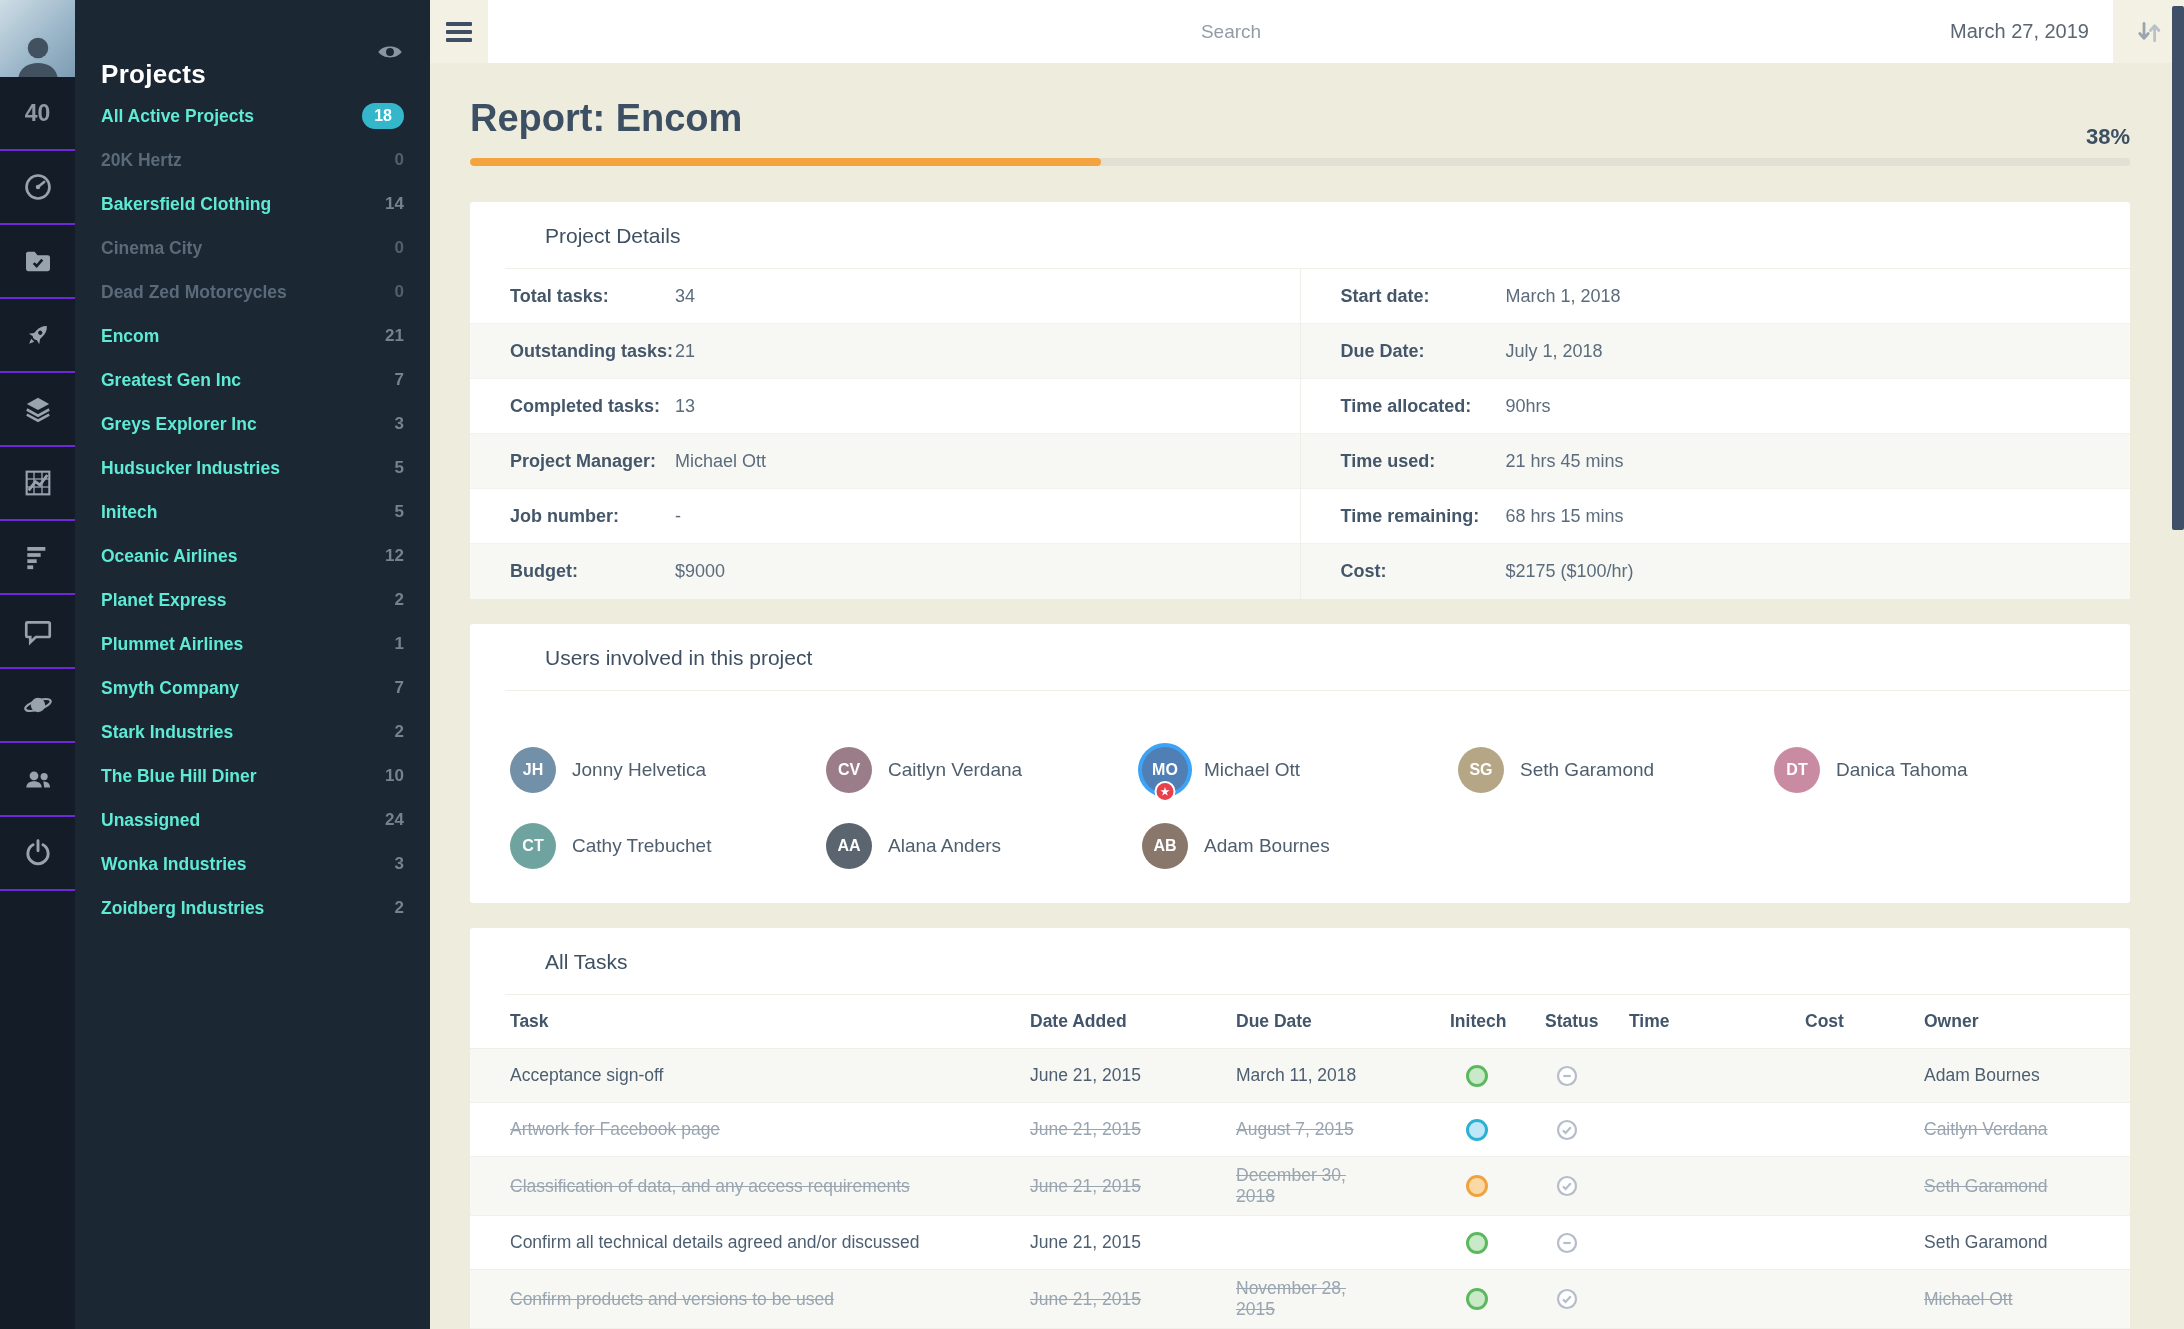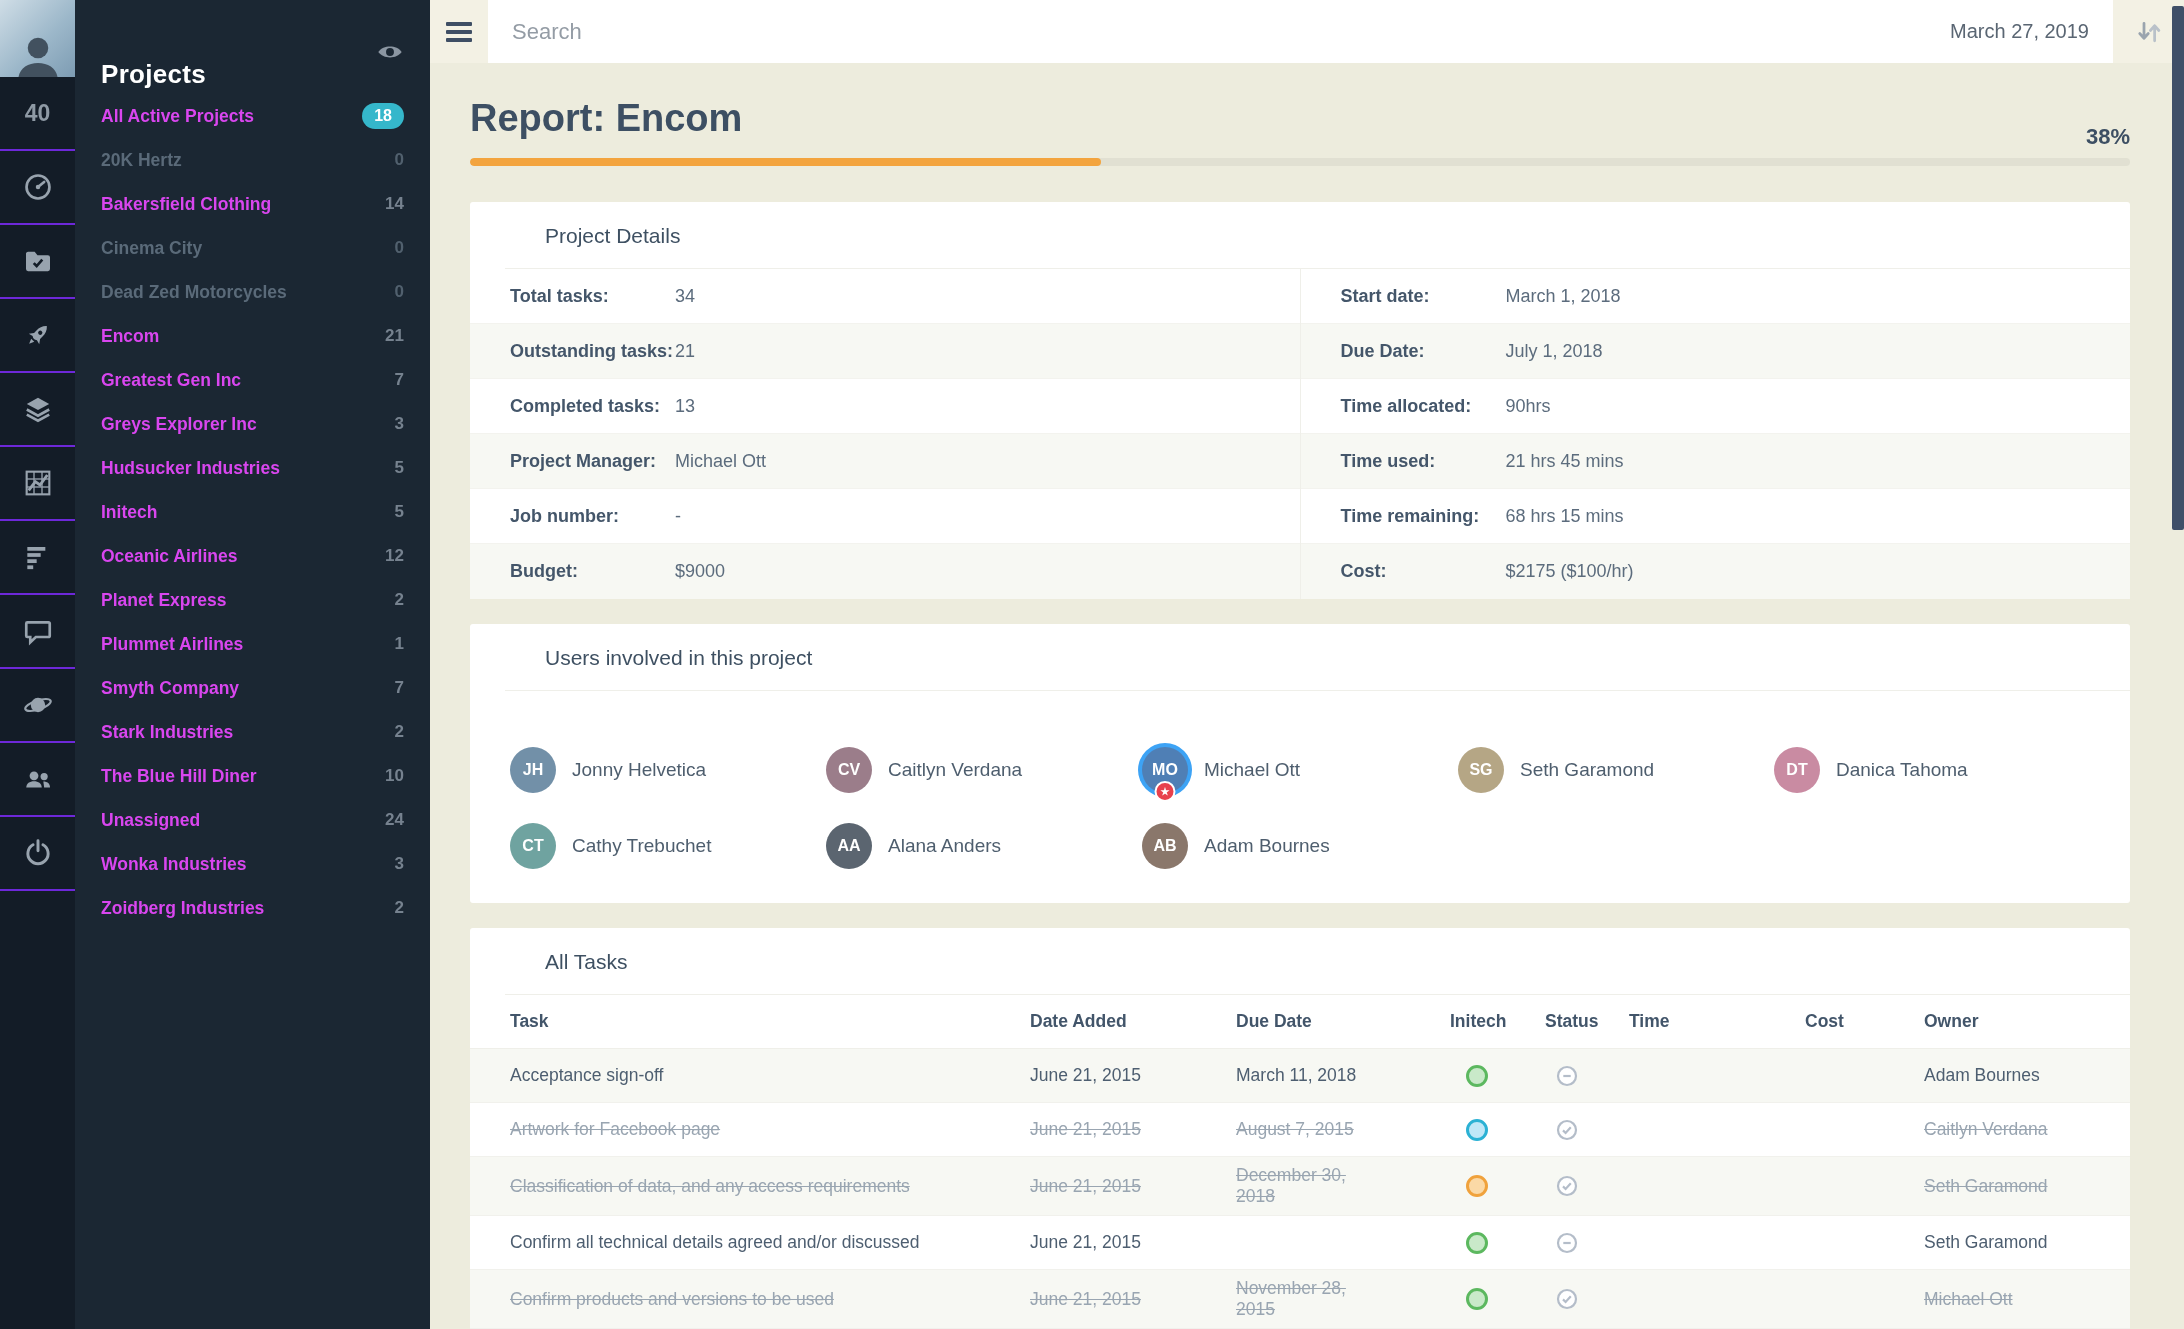--- a/index.html
+++ b/index.html
@@ -15,34 +15,34 @@
   .rail-num { color:#8e99a4; font-size:23px; font-weight:600; }
   .rail-cell svg { display:block; }
 
   
   .sidebar { width:355px; flex:0 0 355px; background:#1b2733; color:#fff; overflow:hidden; }
   .sb-head { display:flex; align-items:center; justify-content:space-between; padding:26px 26px 0 26px; height:78px; }
   .sb-head h1 { font-size:26px; font-weight:700; color:#ffffff; letter-spacing:.3px;margin-top:45px; }
   .eye { cursor:pointer; display:flex; }
   .proj-list { list-style:none; padding-top:16px; }
   .proj { height:44px; display:flex; align-items:center; padding:0 26px; cursor:pointer; }
-  .proj .plabel { flex:1; font-size:17.5px; font-weight:700; color:#d946ef; white-space:nowrap; overflow:hidden; }
+  .proj .plabel { flex:1; font-size:17.5px; font-weight:700; color:#5eead4; white-space:nowrap; overflow:hidden; }
   .proj.dim .plabel { color:#5a6a79; }
   .proj .pcount { font-size:17px; font-weight:700; color:#76828f; }
   .proj.dim .pcount { color:#51606e; }
   .proj .pbadge { font-size:16px; font-weight:700; color:#fff; border-radius:14px; padding:4px 12px; }
 
   
   .main { flex:1; display:flex; flex-direction:column; min-width:0; }
   .topbar { height:63px; flex:0 0 63px; display:flex; background:#f3f1e4; }
   .burger-seg { width:58px; flex:0 0 58px; display:flex; align-items:center; justify-content:center; cursor:pointer; }
   .burger { display:flex; flex-direction:column; gap:4px; }
   .burger .bar { width:26px; height:4px; background:#3e4e64; border-radius:1px; }
   .search-seg { flex:1; background:#ffffff; display:flex; align-items:center; padding:0 24px; }
-  .search-seg input { flex:1; border:none; outline:none; font-size:22px; color:#3c4752; font-family:"Liberation Sans",sans-serif; background:transparent; }
+  .search-seg input { flex:1; border:none; outline:none; font-size:19px; color:#3c4752; font-family:"Liberation Sans",sans-serif; background:transparent;text-align:center; }
   .search-seg input::placeholder { color:#949ca5; }
   .search-seg .date { font-size:20px; color:#5a6673; white-space:nowrap; }
   .sort-seg { width:71px; flex:0 0 71px; display:flex; align-items:center; justify-content:center; cursor:pointer; }
 
   .content { flex:1; padding:0 54px 0 40px; overflow:hidden; }
 
   .report-head { margin-top:34px; }
   .report-head h2 { font-size:38px; font-weight:600; color:#3d4f63; }
   .report-head .pct { text-align:right; font-size:22px; font-weight:600; color:#3d4f63; margin-top:-16px; }
   .progress { margin-top:8px; height:8px; border-radius:4px; background:#e1e0d2; overflow:hidden; }

